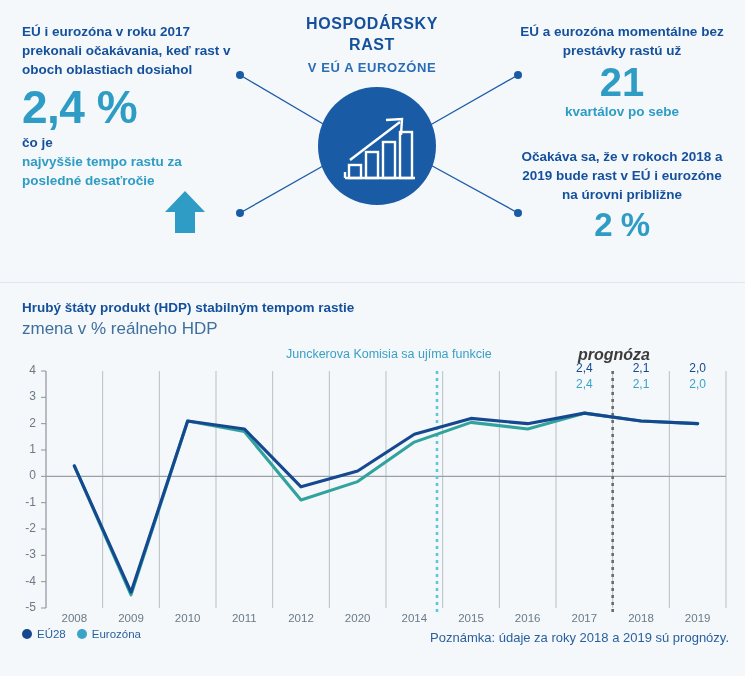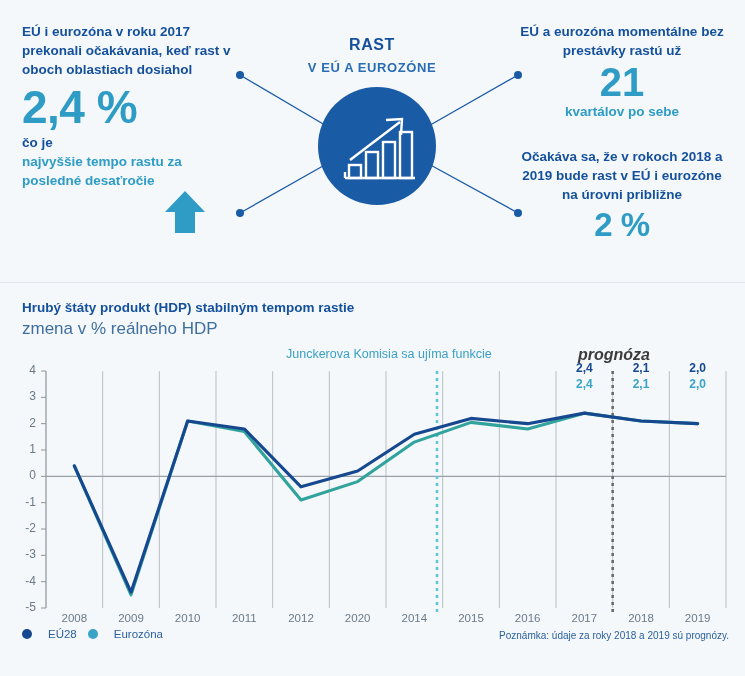--- a/index.html
+++ b/index.html
@@ -45,28 +45,28 @@
   .arrow-up{position:absolute;left:162px;top:188px;width:46px;height:48px;}
 
   
   .chart-wrap{position:absolute;left:0;top:283px;width:745px;height:393px;background:#f4f8fb;}
   .ch-title{position:absolute;left:22px;top:17px;font-size:13.5px;font-weight:bold;color:#15509c;}
   .ch-sub{position:absolute;left:22px;top:36px;font-size:17px;color:#3f6f9e;font-weight:normal;}
   .ch-annot{position:absolute;left:286px;top:64px;font-size:12.5px;color:#3a9fc4;font-weight:normal;}
   .ch-prog{position:absolute;left:578px;top:63px;font-size:16px;color:#3b3b3b;font-style:italic;font-weight:bold;}
   .chart-svg{position:absolute;left:0;top:0;width:745px;height:393px;}
 
-  .lbl-val{position:absolute;font-size:12px;font-weight:bold;line-height:1.15;text-align:center;width:40px;}
+  .lbl-val{position:absolute;font-size:12px;font-weight:normal;line-height:1.15;text-align:center;width:40px;}
   .lbl-eu{color:#16488f;}
   .lbl-ez{color:#3aa3c6;}
 
   .legend{position:absolute;left:22px;top:345px;display:flex;align-items:center;gap:11px;}
-  .lg-item{display:flex;align-items:center;gap:16px;font-size:11.5px;color:#2a5f9e;font-weight:normal;}
+  .lg-item{display:flex;align-items:center;gap:5px;font-size:11.5px;color:#2a5f9e;font-weight:normal;}
   .dot{width:10px;height:10px;border-radius:50%;display:inline-block;}
-  .note{position:absolute;right:16px;top:347px;font-size:10px;color:#2a5f9e;font-weight:normal;}
+  .note{position:absolute;right:16px;top:347px;font-size:13px;color:#2a5f9e;font-weight:normal;}
   .xlab{position:absolute;font-size:11.5px;color:#6a7a88;text-align:center;width:46px;font-weight:normal;}
   .ylab{position:absolute;font-size:12px;color:#6a7a88;text-align:right;width:22px;font-weight:normal;}
 </style>
 </head>
 <body>
 
 <div class="hero">
 
   <svg class="hero-svg" viewBox="0 0 745 282">
     <line x1="240" y1="75" x2="330" y2="128" stroke="#1a5ba6" stroke-width="1.3"></line>
@@ -85,21 +85,21 @@
       <rect x="383" y="142" width="12" height="36"></rect>
       <rect x="400" y="132" width="12" height="46"></rect>
       <path d="M345 178 L415 178" stroke-width="2.4"></path>
       <path d="M345 172 L345 178" stroke-width="2.4"></path>
       <path d="M350 160 L400 122" stroke-width="2.4"></path>
       <path d="M386 120 L402 119 L401 135" stroke-width="2.4" stroke-linejoin="miter"></path>
     </g>
   </svg>
 
   <div class="ctr-title">
-    <br>
+    <span>HOSPODÁRSKY</span><br>
     <span>RAST</span>
   </div>
   <div class="ctr-sub">V EÚ A EUROZÓNE</div>
 
   <div class="txt blk-a">
     <span>EÚ i eurozóna v roku 2017 prekonali očakávania, keď rast v oboch oblastiach dosiahol</span>
     <span class="big">2,4 %</span>
     <span class="plain">čo je</span><br>
     <span class="sub-teal">najvyššie tempo rastu za posledné desaťročie</span>
   </div>

